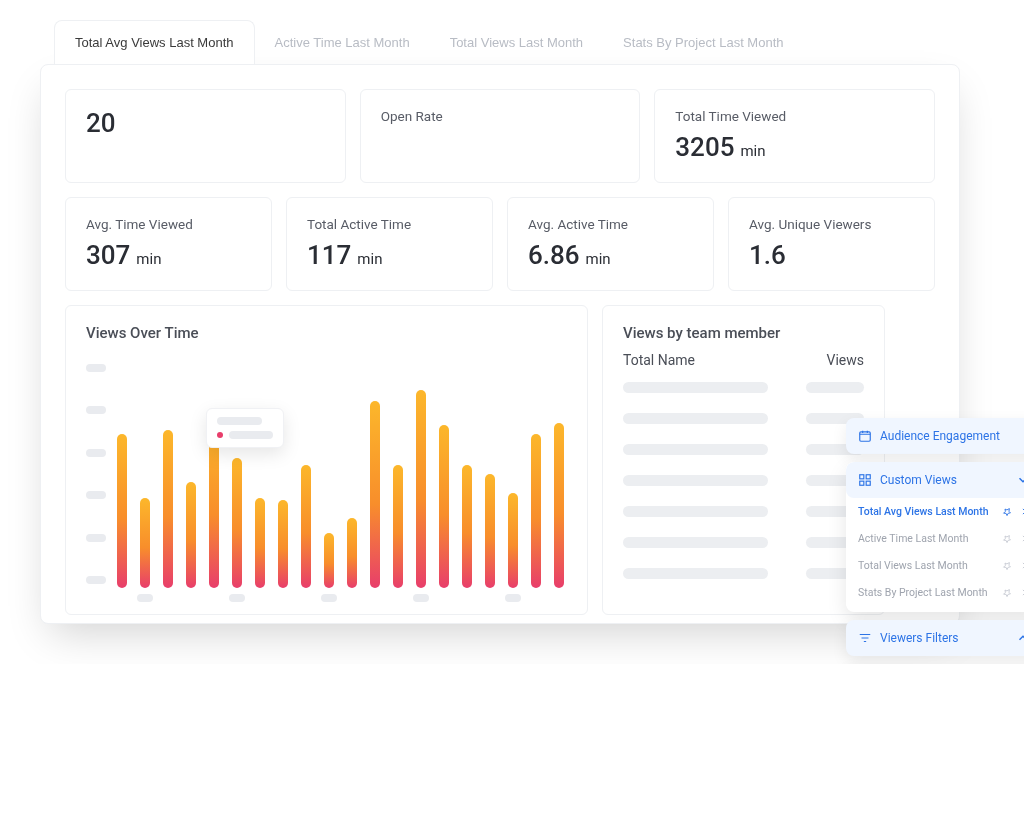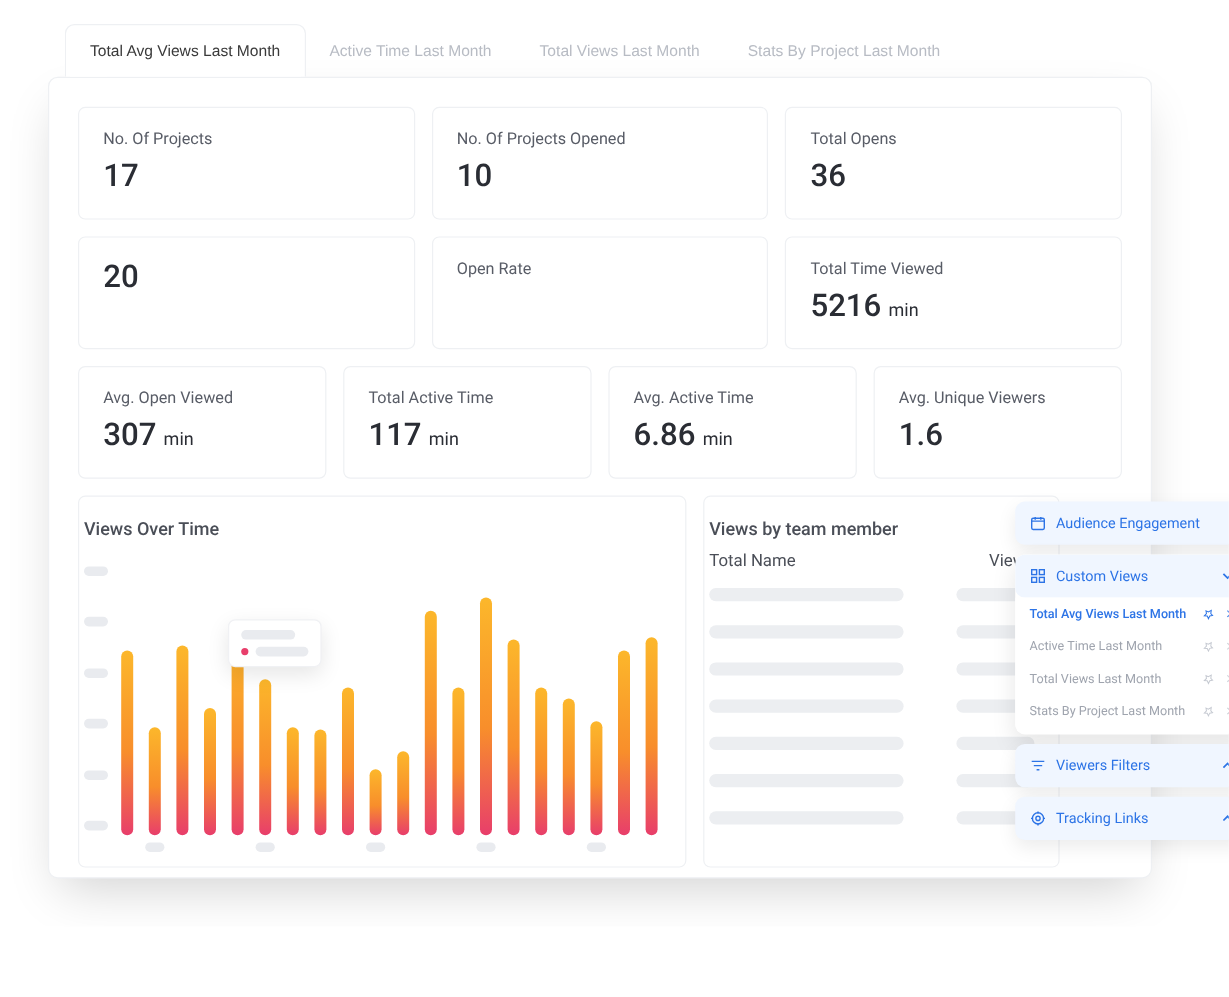--- a/index.html
+++ b/index.html
@@ -77,21 +77,21 @@
   }
   
   .charts {
     display: grid;
     grid-template-columns: 1.15fr 0.85fr;
     gap: 14px;
   }
   .chart-card {
     border: 1px solid #eef0f3;
     border-radius: 6px;
-    padding: 18px 20px 12px 4px;
+    padding: 18px 20px 12px 20px;
     min-height: 300px;
     position: relative;
   }
   .chart-title {
     font-size: 15px;
     color: #4a4e57;
     font-weight: 500;
     margin-bottom: 10px;
   }
   
@@ -247,62 +247,42 @@
 
   <div class="tabs">
     <button class="tab active">Total Avg Views Last Month</button>
     <button class="tab">Active Time Last Month</button>
     <button class="tab">Total Views Last Month</button>
     <button class="tab">Stats By Project Last Month</button>
   </div>
 
   <div class="panel">
 
-    <div class="row3">
-      <div class="card">
-        <div class="card-label">No. Of Projects</div>
-        <div class="card-value">
-            <span>17</span>
-          </div>
-      </div>
-      <div class="card">
-        <div class="card-label">No. Of Projects Opened</div>
-        <div class="card-value">
-            <span>10</span>
-          </div>
-      </div>
-      <div class="card">
-        <div class="card-label">Total Opens</div>
-        <div class="card-value">
-            <span>36</span>
-          </div>
-      </div>
-    </div>
 
     <div class="row3">
       <div class="card">
         <div class="card-value">
             <span>20</span>
           </div>
       </div>
       <div class="card">
         <div class="card-label">Open Rate</div>
       </div>
       <div class="card">
         <div class="card-label">Total Time Viewed</div>
         <div class="card-value">
-            <span>5216</span>
+            <span>3205</span>
             <span class="unit">min</span>
           </div>
       </div>
     </div>
 
     <div class="row4">
       <div class="card">
-        <div class="card-label">Avg. Open Viewed</div>
+        <div class="card-label">Avg. Time Viewed</div>
         <div class="card-value">
             <span>307</span>
             <span class="unit">min</span>
           </div>
       </div>
       <div class="card">
         <div class="card-label">Total Active Time</div>
         <div class="card-value">
             <span>117</span>
             <span class="unit">min</span>

